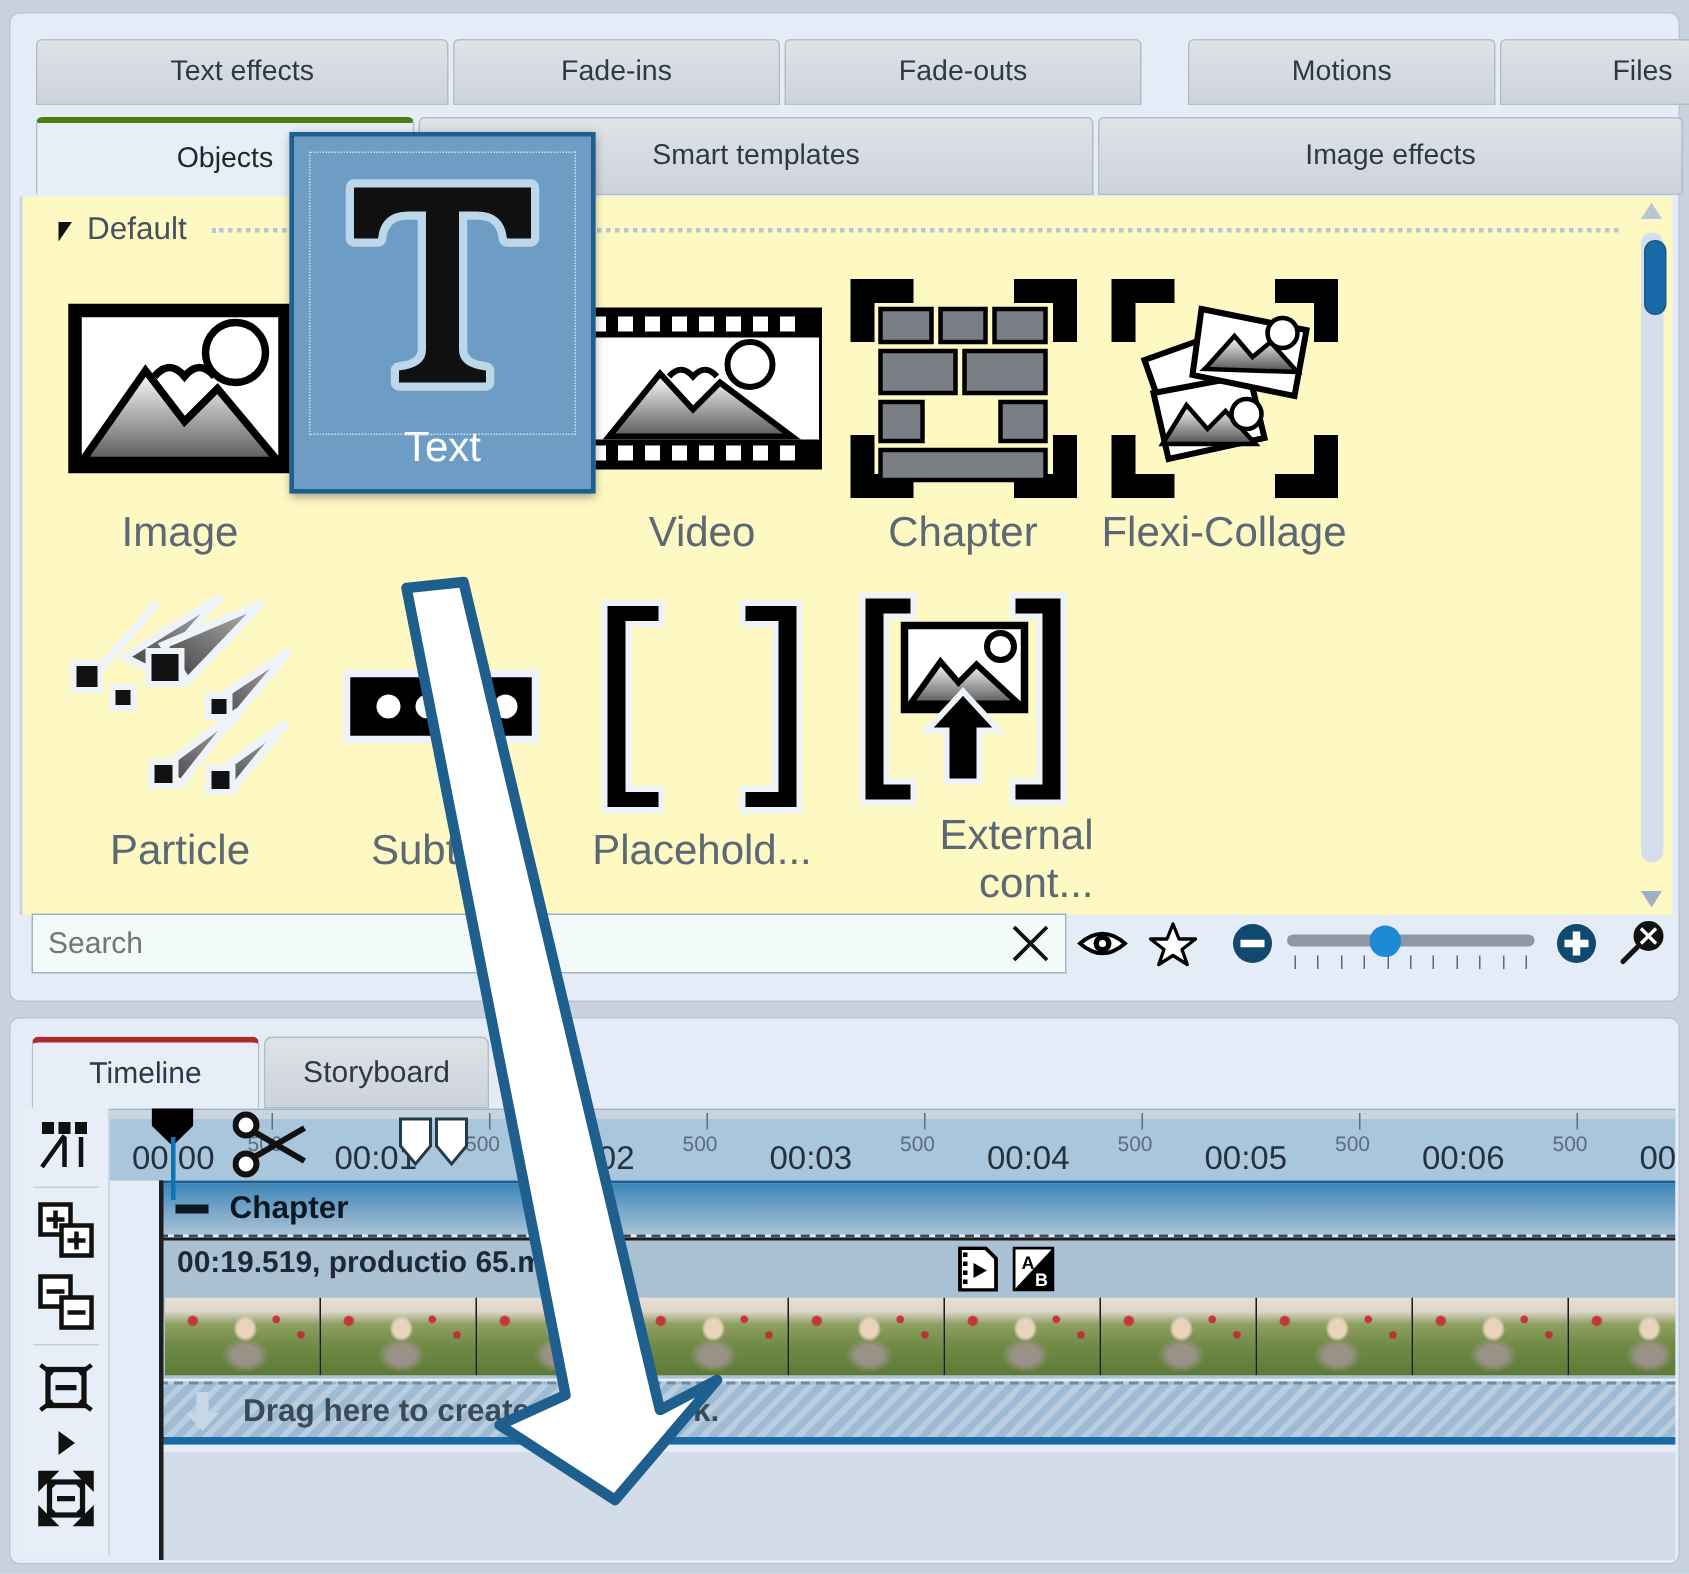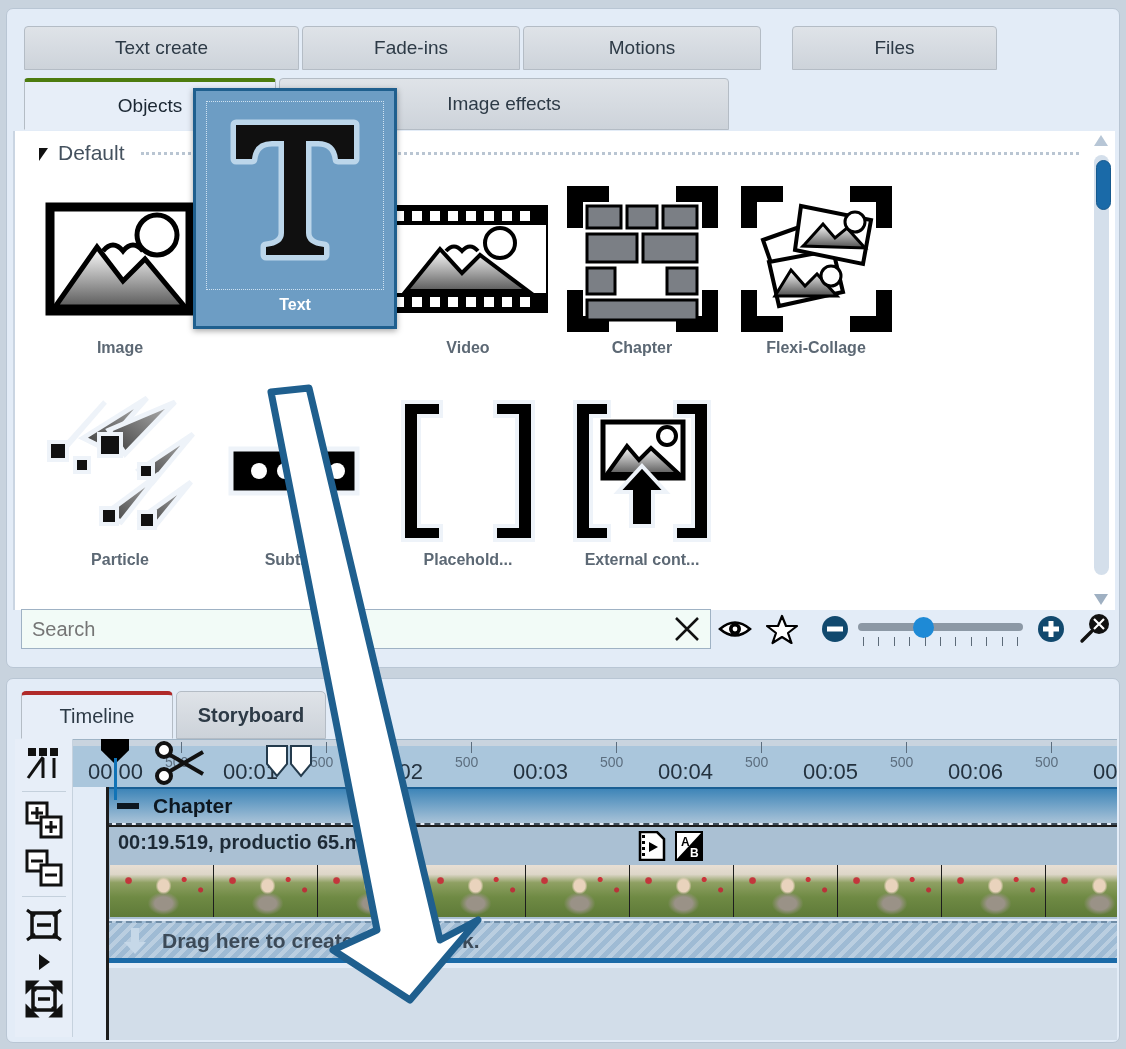--- a/index.html
+++ b/index.html
@@ -43,21 +43,21 @@
     background: #e7eef8; border-bottom-color: #e7eef8;
     border-top: 4px solid #4d7c0f; color: #1b2733;
   }
   .tab-sec:nth-child(1) { width: 252px; }
   .tab-sec:nth-child(2) { width: 450px; }
   .tab-sec:nth-child(3) { width: 390px; }
 
   
   .browser-body {
     position: absolute; left: 6px; top: 122px; width: 1102px; height: 479px;
-    background: #ffffff; border-left: 2px solid #cad5e2;
+    background: #fef9c3; border-left: 2px solid #cad5e2;
   }
   .group-header {
     position: absolute; left: 24px; top: 10px; display: flex; align-items: center; gap: 10px;
     width: 1040px;
   }
   .tri-down {
     width: 0; height: 0; border-left: 9px solid #111; border-bottom: 13px solid transparent;
     border-top: 0; margin-top: 2px;
   }
   .group-label { font-size: 21px; color: #44515e; }
@@ -69,21 +69,21 @@
     display: flex; flex-wrap: wrap;
   }
   .tile {
     width: 174px; height: 212px;
     display: flex; flex-direction: column; align-items: center; justify-content: flex-start;
     position: relative;
   }
   .tile .glyph {
     height: 160px; width: 160px; display: flex; align-items: center; justify-content: center;
   }
-  .tile .caption { font-size: 16px; color: #5c6874; text-align: right; font-weight: bold; }
+  .tile .caption { font-size: 28px; color: #5c6874; text-align: right; }
 
   .tile.selected {
     position: absolute; left: 178px; top: -43px; width: 204px; height: 241px;
     background: #6d9dc4; border: 3px solid #1f5f8e; z-index: 30;
     box-shadow: 0 2px 6px rgba(0,0,0,.35);
     justify-content: space-between; padding: 11px 0 12px 0;
   }
   .tile.selected .inner-dash {
     position: absolute; left: 10px; top: 10px; right: 10px; bottom: 36px;
     border: 1px dotted #cfe2f1;
@@ -155,21 +155,21 @@
   .tl-tab {
     height: 48px; background: linear-gradient(#dfe3e8, #ccd2d9);
     border: 1px solid #b4bcc5; border-radius: 5px 5px 0 0;
     display: flex; align-items: center; justify-content: center;
     font-size: 20px; color: #2d3a46;
   }
   .tl-tab.active {
     background: #e7eef8; border-top: 4px solid #b02a2a; border-bottom-color: #e7eef8;
   }
   .tl-tab:nth-child(1) { width: 152px; }
-  .tl-tab:nth-child(2) { width: 150px; font-weight: bold; }
+  .tl-tab:nth-child(2) { width: 150px; }
 
   .tl-sidebar {
     position: absolute; left: 8px; top: 60px; width: 58px; height: 298px;
     background: #e7eef8; display: flex; flex-direction: column; align-items: center;
     border-right: 1px solid #c6d2de;
   }
   .tl-sidebar .sep { width: 44px; height: 1px; background: #c4d0dc; margin: 4px 0; }
   .tl-icon { width: 46px; height: 48px; display: flex; align-items: center; justify-content: center; }
 
   .tl-main {
@@ -245,36 +245,42 @@
 </style>
 </head>
 <body>
 
 <div id="root">
 
   <div class="upper-panel">
 
     <div class="tabrow-top">
       <div class="tab-top">
-          <span>Text create</span>
+          <span>Text effects</span>
         </div>
       <div class="tab-top">
           <span>Fade-ins</span>
+        </div>
+      <div class="tab-top">
+          <span>Fade-outs</span>
         </div>
       <div class="tab-top">
           <span>Motions</span>
         </div>
       <div class="tab-top">
           <span>Files</span>
         </div>
     </div>
 
     <div class="tabrow-sec">
       <div class="tab-sec active">
           <span>Objects</span>
+        </div>
+      <div class="tab-sec">
+          <span>Smart templates</span>
         </div>
       <div class="tab-sec">
           <span>Image effects</span>
         </div>
     </div>
 
     <div class="browser-body">
 
       <div class="group-header">
         <span class="tri-down"></span>

